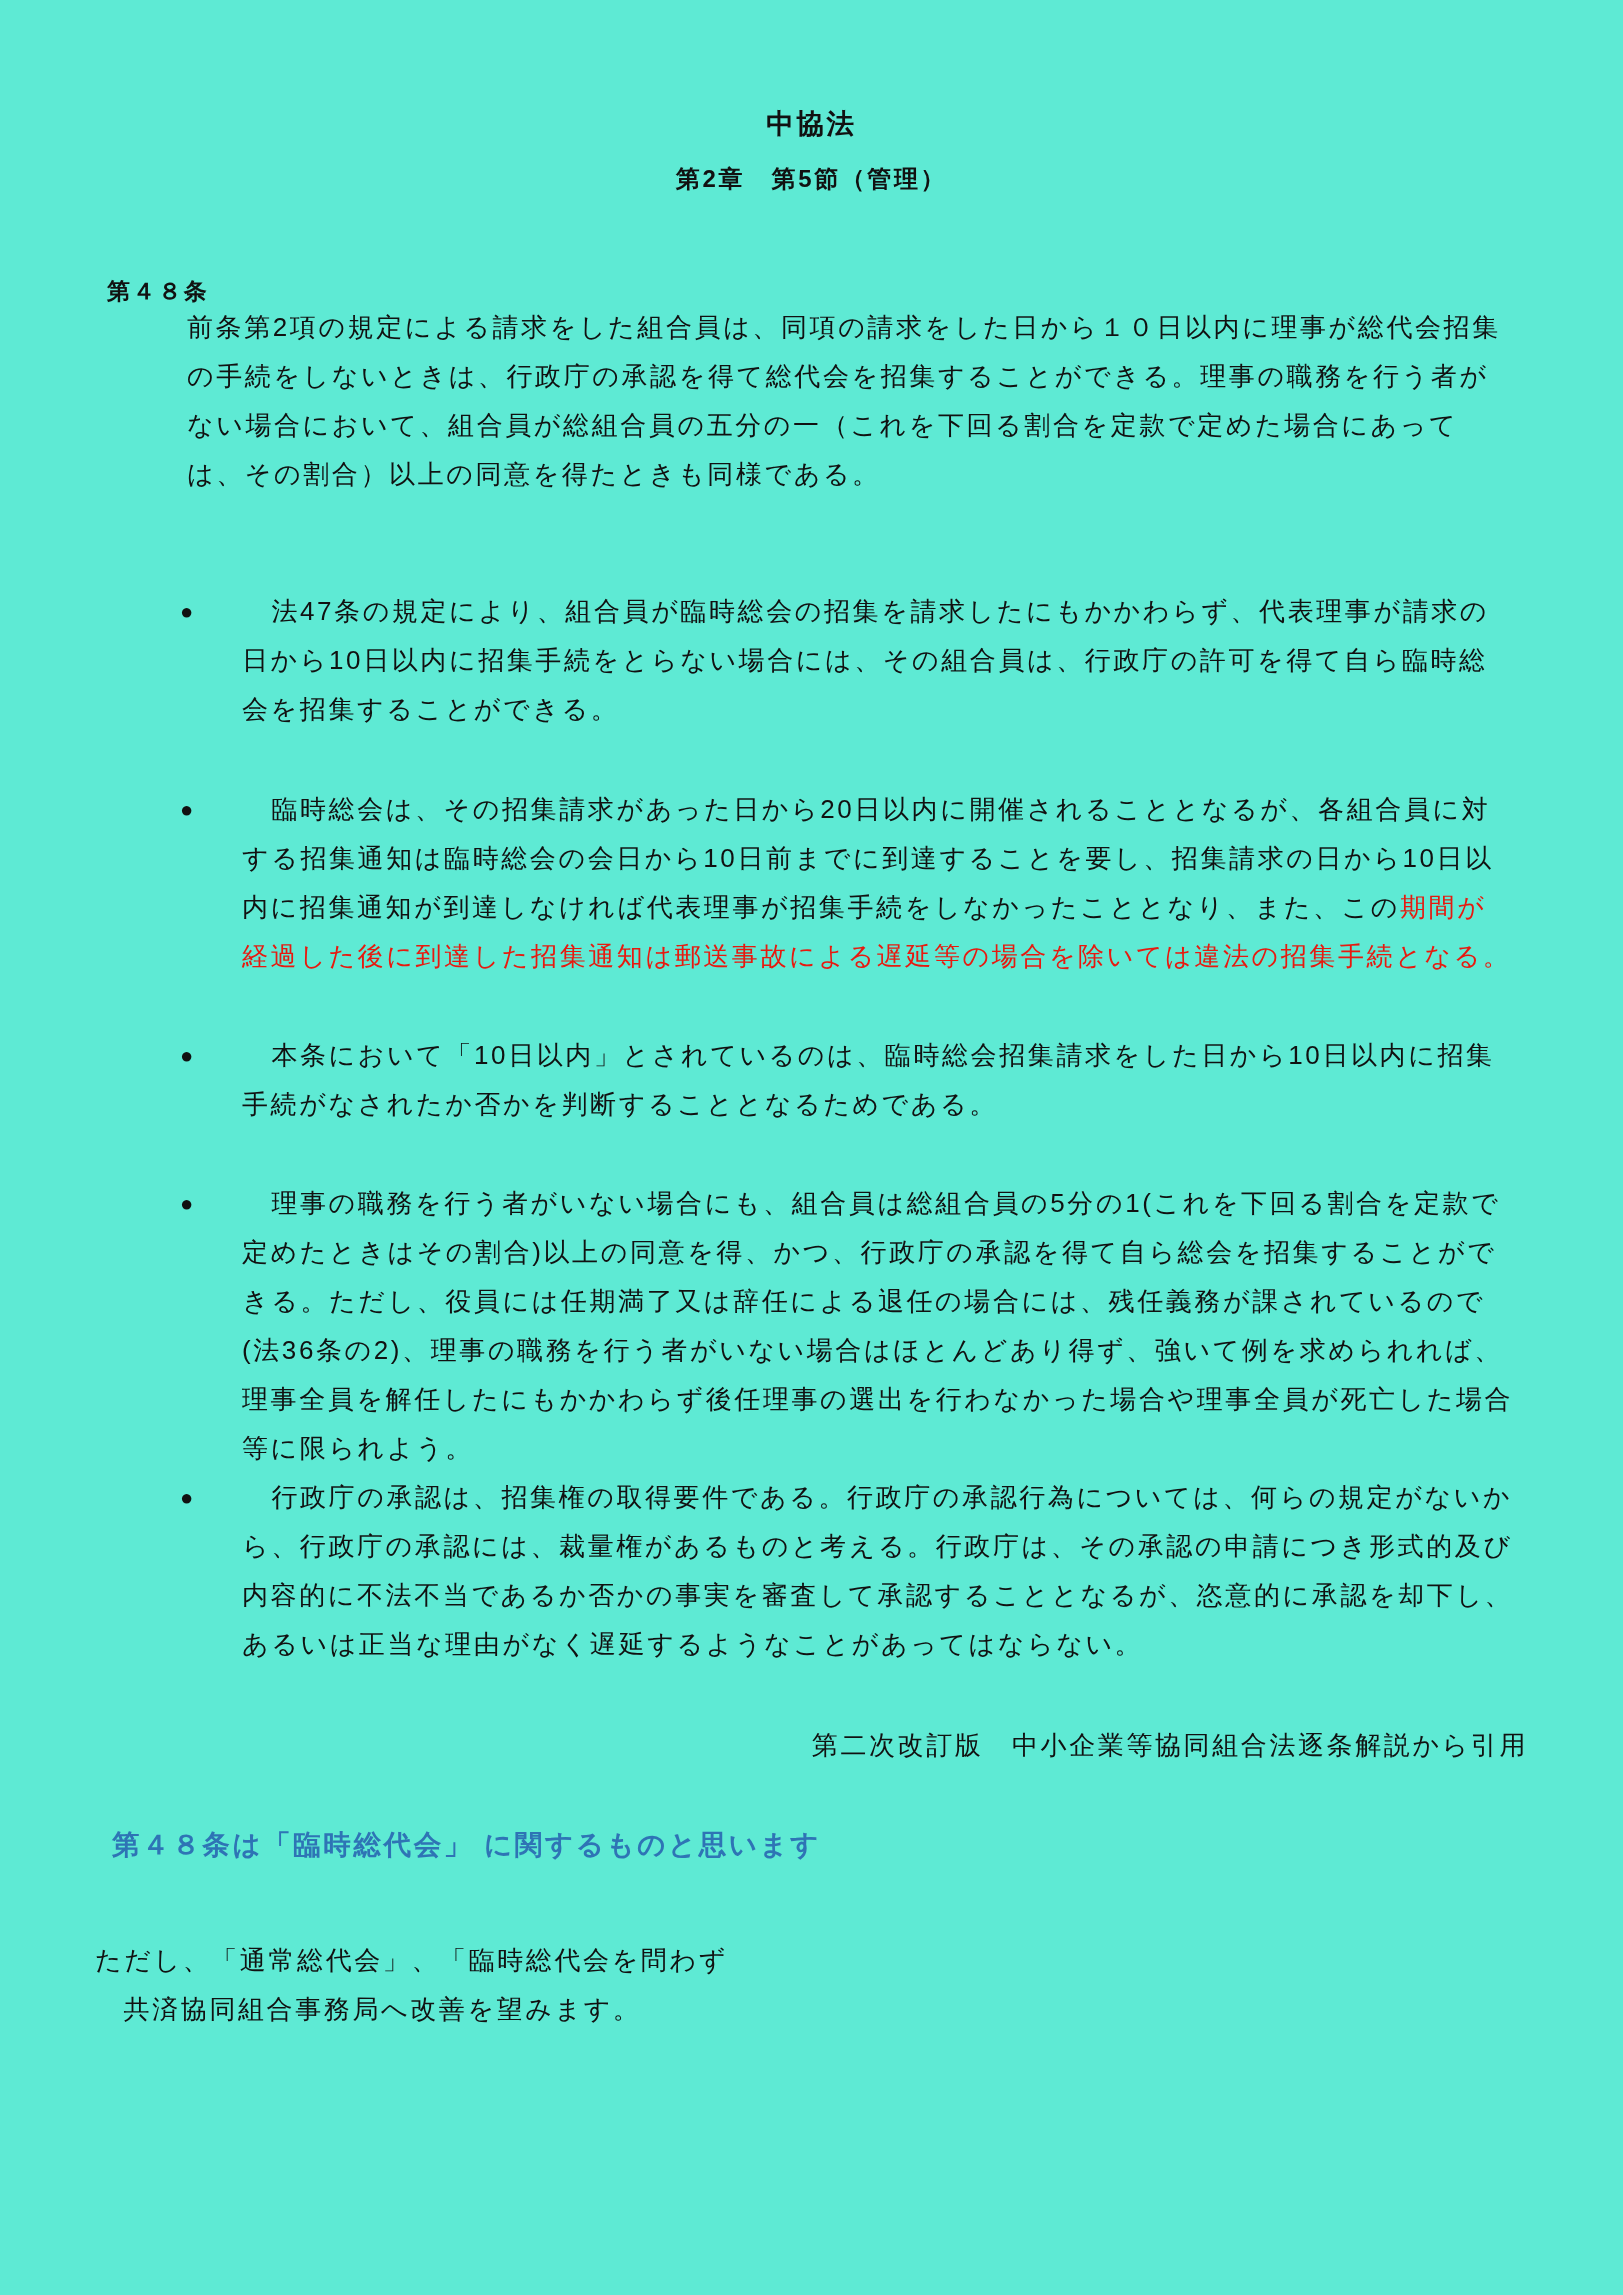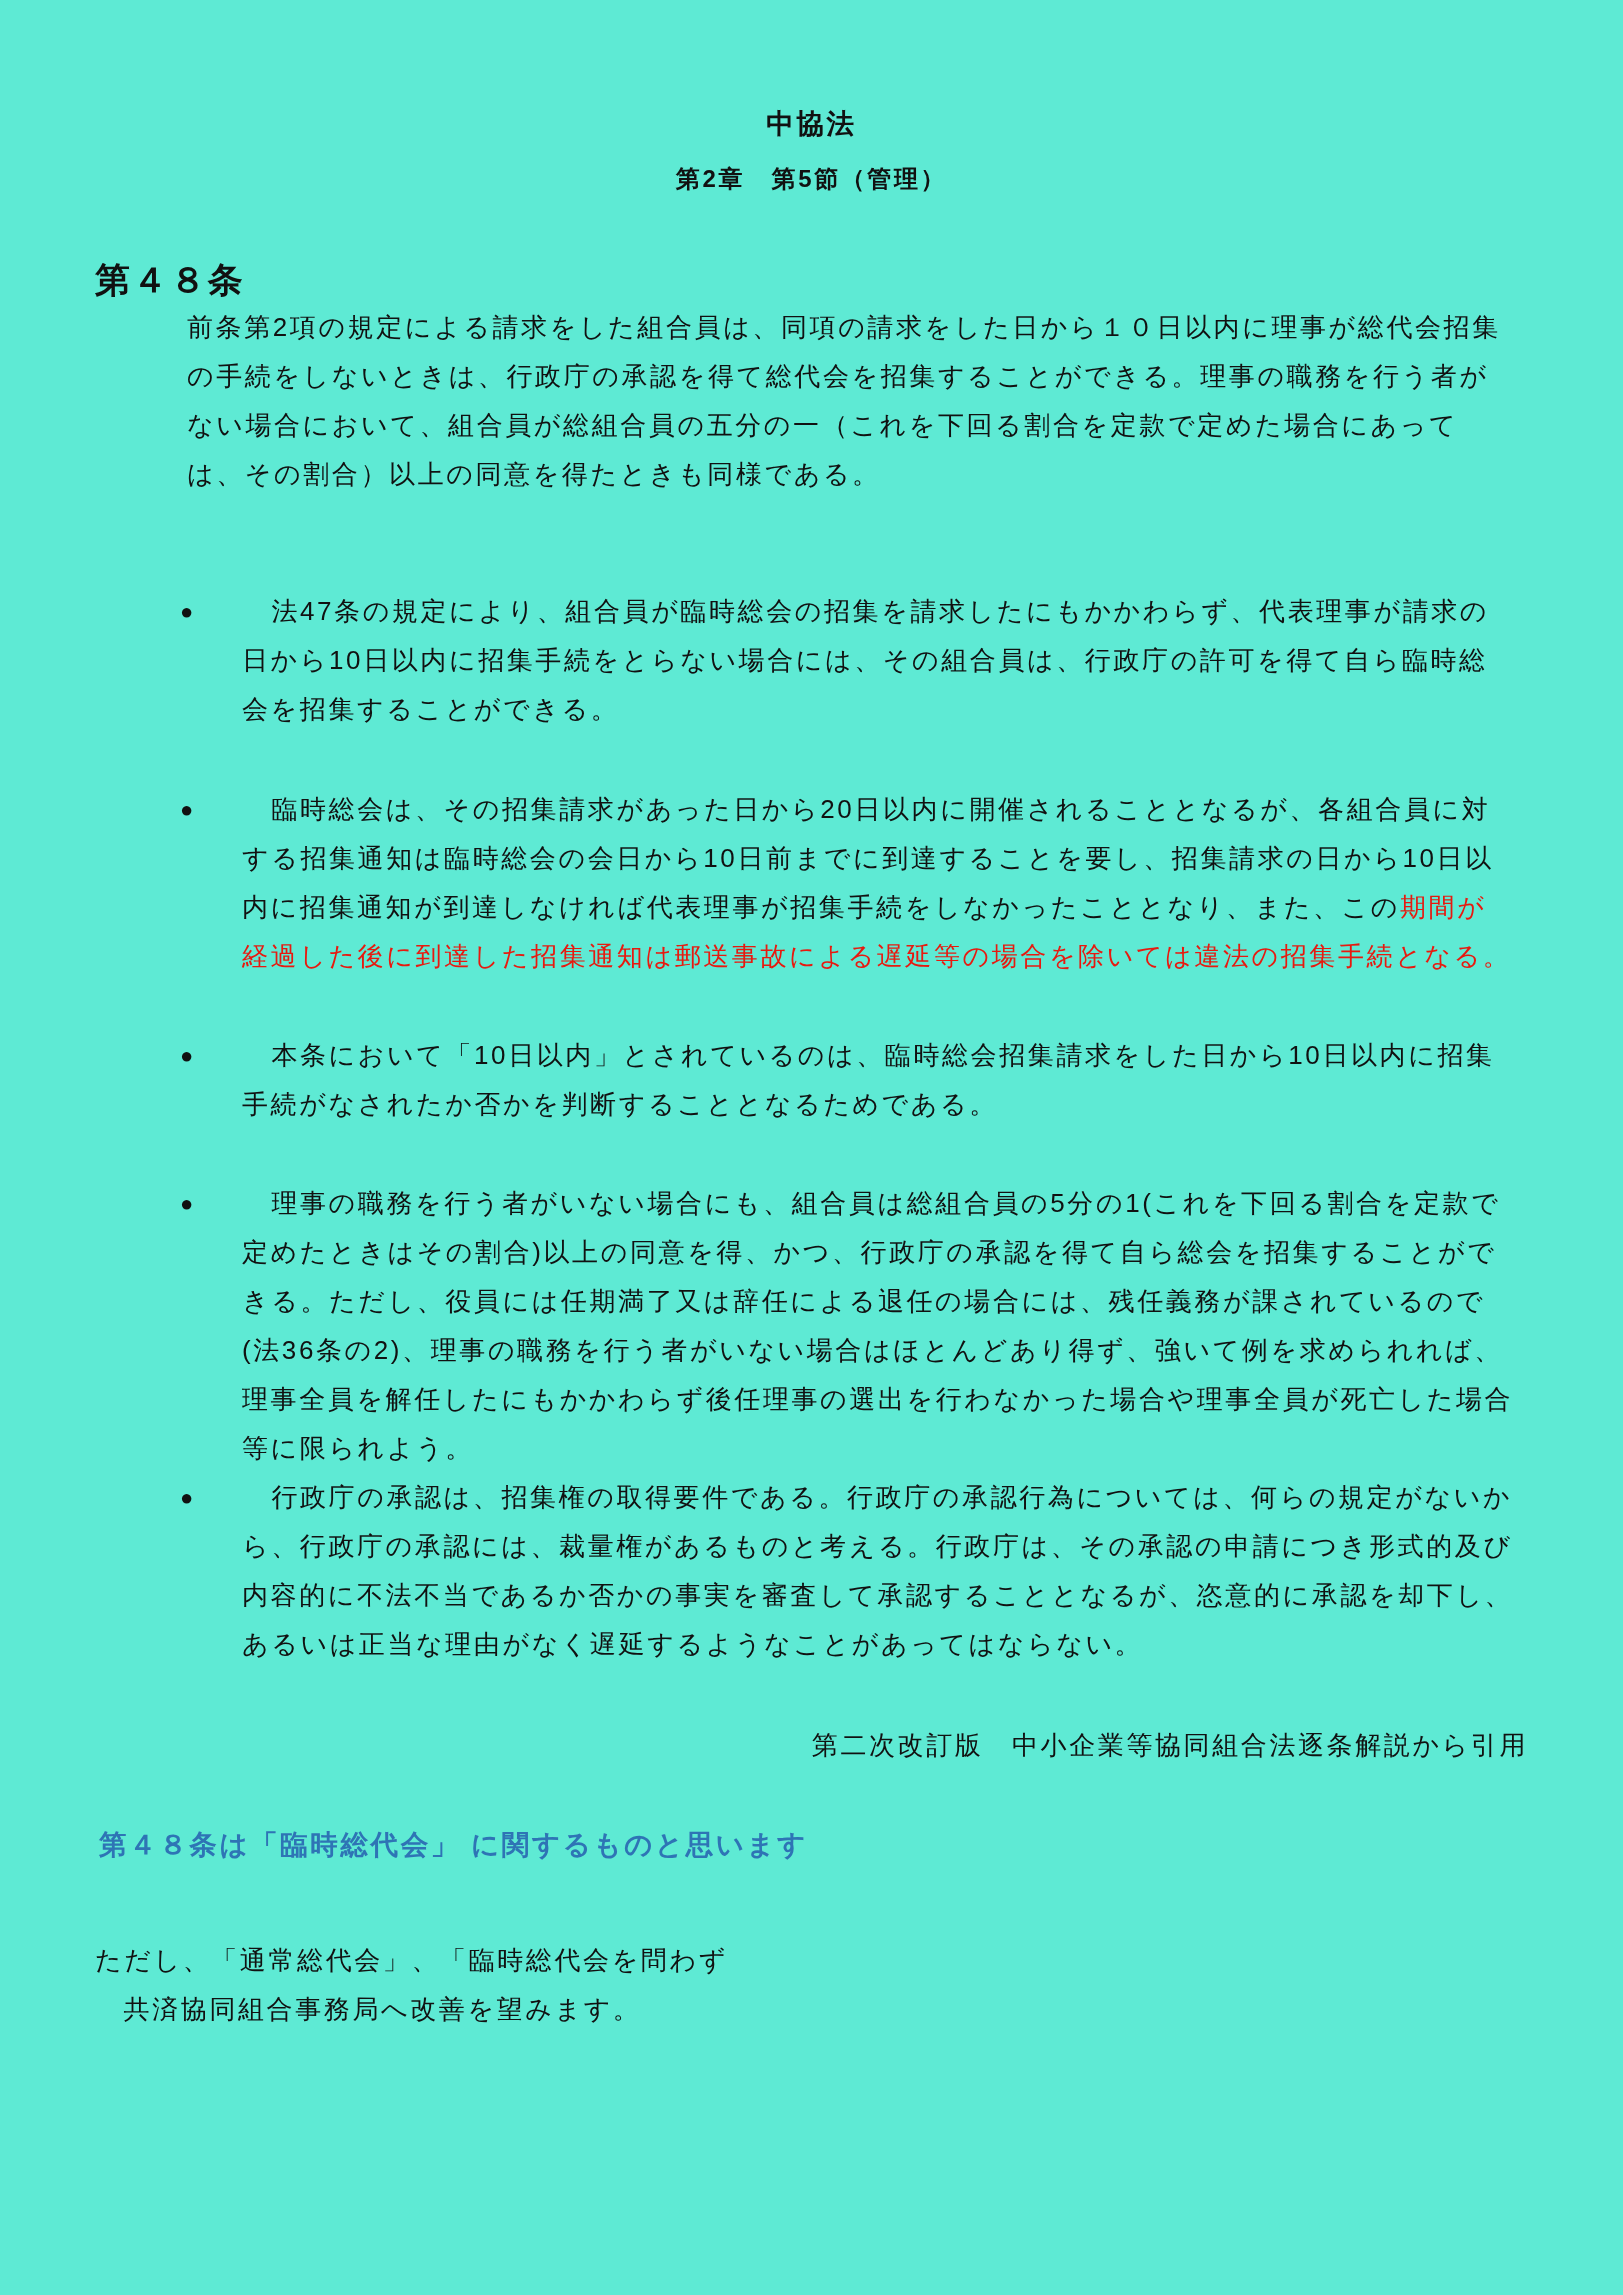--- a/index.html
+++ b/index.html
@@ -18,41 +18,41 @@
 
   .law-title{
     position:absolute;top:99px;left:0;width:100%;margin:0;
     text-align:center;font-weight:700;font-size:27.5px;
   }
   .chapter{
     position:absolute;top:154px;left:0;width:100%;margin:0;
     text-align:center;font-weight:700;font-size:24px;
   }
   .article-number{
-    position:absolute;top:255px;left:0;margin:0;
-    font-weight:700;font-size:35px;
+    position:absolute;top:255px;left:0;margin:12px;
+    font-weight:700;font-size:23px;
   }
   .article-text{
     position:absolute;top:303px;left:92px;width:1328px;margin:0;
   }
 
   .bullet{position:absolute;left:85px;width:1335px;}
   .bullet .marker{
     position:absolute;left:0;top:0;width:62px;
     font-size:22px;line-height:49px;
   }
   .bullet .btxt{margin-left:62px;text-indent:29.4px;}
   .red{color:#e8190f;}
 
   .citation{
     position:absolute;top:1721px;left:0;width:1433px;margin:0;
     text-align:right;
   }
   .opinion-heading{
-    position:absolute;top:1820px;left:4px;width:1433px;margin:0;
+    position:absolute;top:1820px;left:17px;width:1433px;margin:0;
     font-weight:700;font-size:27.5px;color:#2e74b5;
   }
   .closing{position:absolute;top:1936px;left:0;width:1433px;}
   .closing p{margin:0;}
 </style>
 </head>
 <body>
 
 <div class="page">
   <div class="content">

